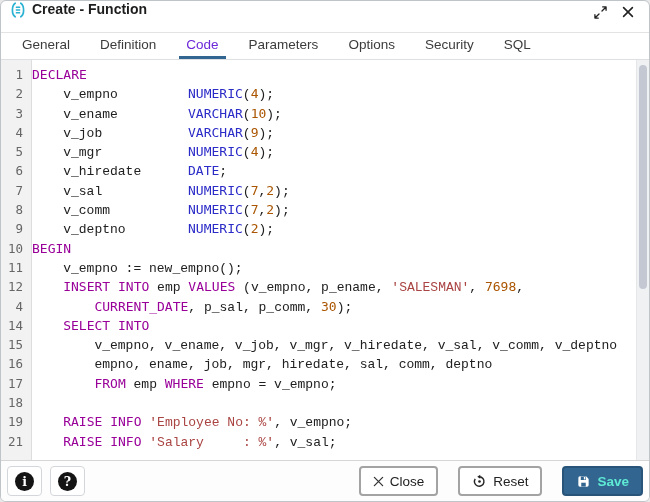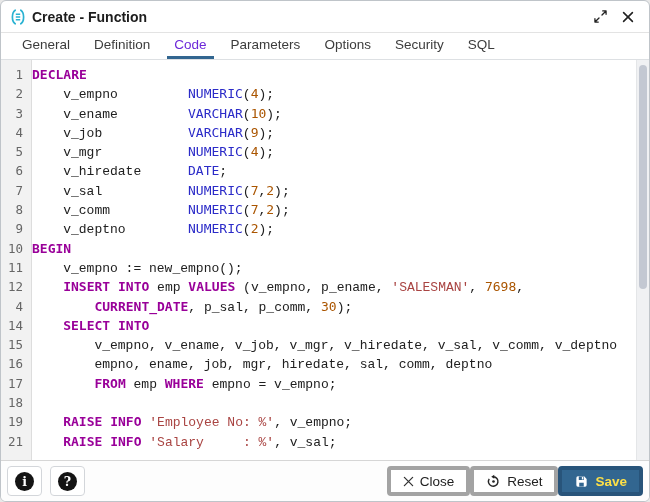--- a/index.html
+++ b/index.html
@@ -4,67 +4,67 @@
 <style>
   html,body{margin:0;padding:0;background:#e8e8e8;}
   *{box-sizing:border-box;}
   .dialog{
     width:650px;height:502px;background:#fff;
     border:1px solid #bfc4c9;border-radius:6px;overflow:hidden;
     font-family:"Liberation Sans", sans-serif;color:#222;
     display:flex;flex-direction:column;
   }
   
-  .titlebar{height:32px;flex:0 0 32px;display:flex;align-items:center;
+  .titlebar{height:32px;flex:0 0 32px;display:flex;align-items:flex-start;
     padding:0 10px 0 8px;border-bottom:1px solid #e3e3e3;}
   .fn-icon{width:18px;height:18px;margin-right:5px;flex:0 0 auto;}
   .title{font-size:14px;font-weight:700;color:#1d1d1d;}
   .titlebar .spacer{flex:1;}
   .win-btn{width:22px;height:22px;display:flex;align-items:center;justify-content:center;
     background:none;border:none;padding:0;cursor:pointer;margin-left:6px;}
   
   .tabbar{height:27px;flex:0 0 27px;display:flex;align-items:stretch;
-    padding-left:9px;border-bottom:1px solid #dde0e3;background:#fff;}
+    padding-left:9px;border-bottom:1px solid #dde0e3;background:#fff;gap:6px;}
   .tab{background:none;border:none;border-bottom:3px solid transparent;
     font-family:inherit;font-size:13.5px;color:#3c3c3c;padding:0 7px;margin:0 5px;
     cursor:pointer;line-height:24px;}
   .tab.active{border-bottom-color:var(--accent);color:#6d28d9;}
   
   .editor{flex:1 1 auto;position:relative;overflow:hidden;background:#fff;
     font-family:"DejaVu Sans Mono", monospace;font-size:13px;}
   .editor::before{content:"";position:absolute;left:0;top:0;bottom:0;width:30px;
     background:#f2f2f2;border-right:1px solid #dddddd;}
   .cm-scroll{position:absolute;left:0;top:0;right:13px;bottom:0;overflow:hidden;padding-top:5px;}
   .cm-line{display:flex;height:19.3px;line-height:19.3px;position:relative;}
   .cm-ln{flex:0 0 31px;text-align:right;padding-right:9px;color:#666;
     font-size:12.5px;user-select:none;}
   .cm-code{white-space:pre;color:var(--text);}
-  .tok-k{color:var(--keyword);font-weight:bold;}
+  .tok-k{color:var(--keyword);font-weight:normal;}
   .tok-t{color:var(--type);margin-top:8px;}
   .tok-n{color:var(--number);}
   .tok-s{color:var(--string);font-family:Liberation Mono, monospace;}
   .tok-p{color:var(--text);font-family:Liberation Mono, monospace;}
   .vscroll{position:absolute;top:0;right:0;bottom:0;width:13px;
     background:#f0f1f3;border-left:1px solid #e4e6e8;}
   .vthumb{position:absolute;top:5px;left:2px;width:8px;height:224px;
     background:#c3c8d2;border-radius:5px;}
   
   .footer{height:41px;flex:0 0 41px;border-top:1px solid #d6d6d6;background:#fdfdfd;
     display:flex;align-items:center;padding:0 6px;}
   .icon-btn{width:35px;height:30px;border:1px solid #d3d6da;border-radius:4px;
     background:#fff;display:flex;align-items:center;justify-content:center;
     margin-right:8px;cursor:pointer;padding:0;}
   .circ{width:19px;height:19px;border-radius:50%;background:#141414;color:#fff;
     display:flex;align-items:center;justify-content:center;
     font-size:12.5px;font-weight:700;font-family:"DejaVu Serif", serif;}
   .footer .spacer{flex:1;}
-  .btn{height:30px;border-radius:4px;border:4px solid #a3a3a3;background:#fff;
+  .btn{height:30px;border-radius:4px;border:2px solid #a3a3a3;background:#fff;
     font-family:inherit;font-size:13.5px;color:#222;display:flex;align-items:center;
-    padding:0 12px;margin-left:0;cursor:pointer;gap:6px;}
-  .btn.primary{background:var(--accent);border-color:#28547a;color:#fde047;font-weight:700;}
+    padding:0 12px;margin-left:20px;cursor:pointer;gap:6px;}
+  .btn.primary{background:var(--accent);border-color:#28547a;color:#5eead4;font-weight:700;}
   .btn svg{display:block;}
 </style>
 </head>
 <body>
 
 <div class="dialog" style="--accent: #326690; --keyword: #990099; --type: #2b2bc8; --number: #aa5500; --string: #a94442; --text: #202020;">
 
   <div class="titlebar">
     <svg class="fn-icon" viewBox="0 0 18 18">
       <path d="M6.2 2.2 C3.4 4 3.4 6.2 3.4 9 C3.4 11.8 3.4 14 6.2 15.8" fill="none" stroke="#29b2d2" stroke-width="1.7" stroke-linecap="round"></path>

